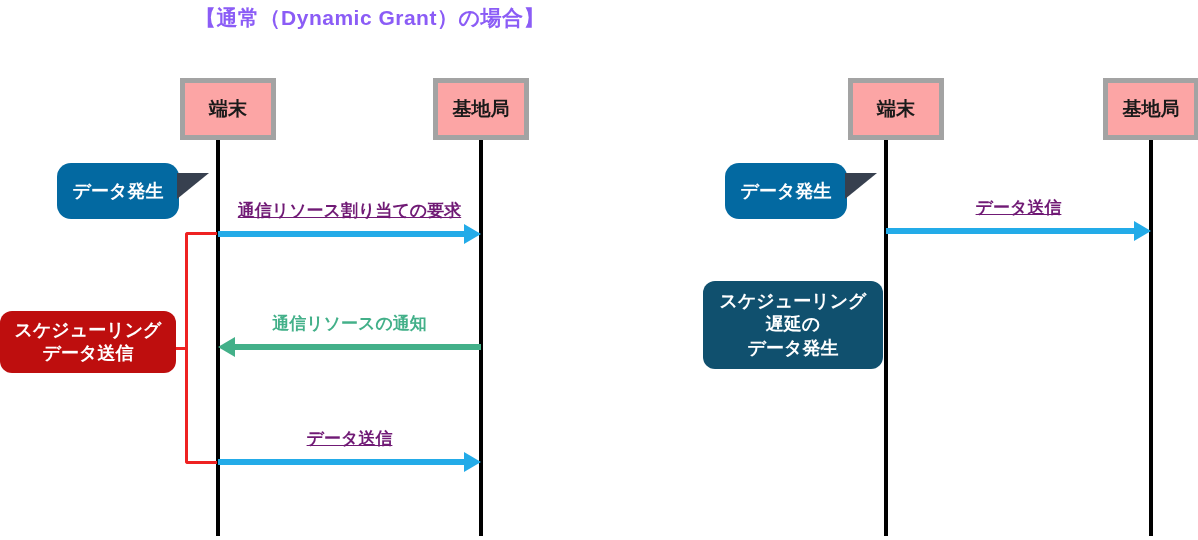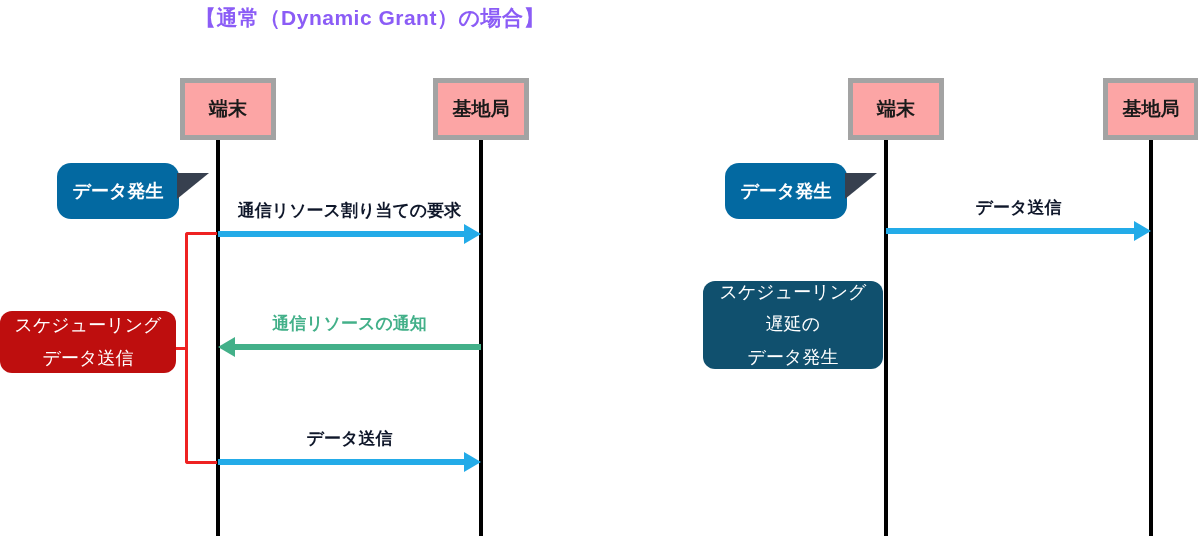--- a/index.html
+++ b/index.html
@@ -97,21 +97,21 @@
     bottom: 22px;
     width: 100%;
     text-align: center;
     font-size: 17px;
     font-weight: bold;
     white-space: nowrap;
   }
 
   .msg.blue { color: #23ABE8; }
   .msg.blue .shaft { background: #23ABE8; }
-  .msg.blue .msg-label { color: #0f172a; }
+  .msg.blue .msg-label { color: #701a75; text-decoration: underline; }
   .msg.green { color: #43B089; }
   .msg.green .shaft { background: #43B089; }
   .msg.green .msg-label { color: #43B089; }
 
   
   .callout {
     position: absolute;
     background: #0369a1;
     border-radius: 14px;
     display: flex;
@@ -137,25 +137,24 @@
   
   .pill {
     position: absolute;
     border-radius: 12px;
     display: flex;
     flex-direction: column;
     align-items: center;
     justify-content: center;
     color: #ffffff;
     font-size: 18px;
-    font-weight: normal;
+    font-weight: bold;
     line-height: 1.28;
     text-align: center;
     box-sizing: border-box;
-    gap: 9px;
   }
   .pill.red  { background: #BE0E0E; }
   .pill.teal { background: #10506E; }
 
   
   .bracket {
     position: absolute;
     border: 3px solid #EE2222;
     border-right: none;
     border-radius: 3px 0 0 3px;

